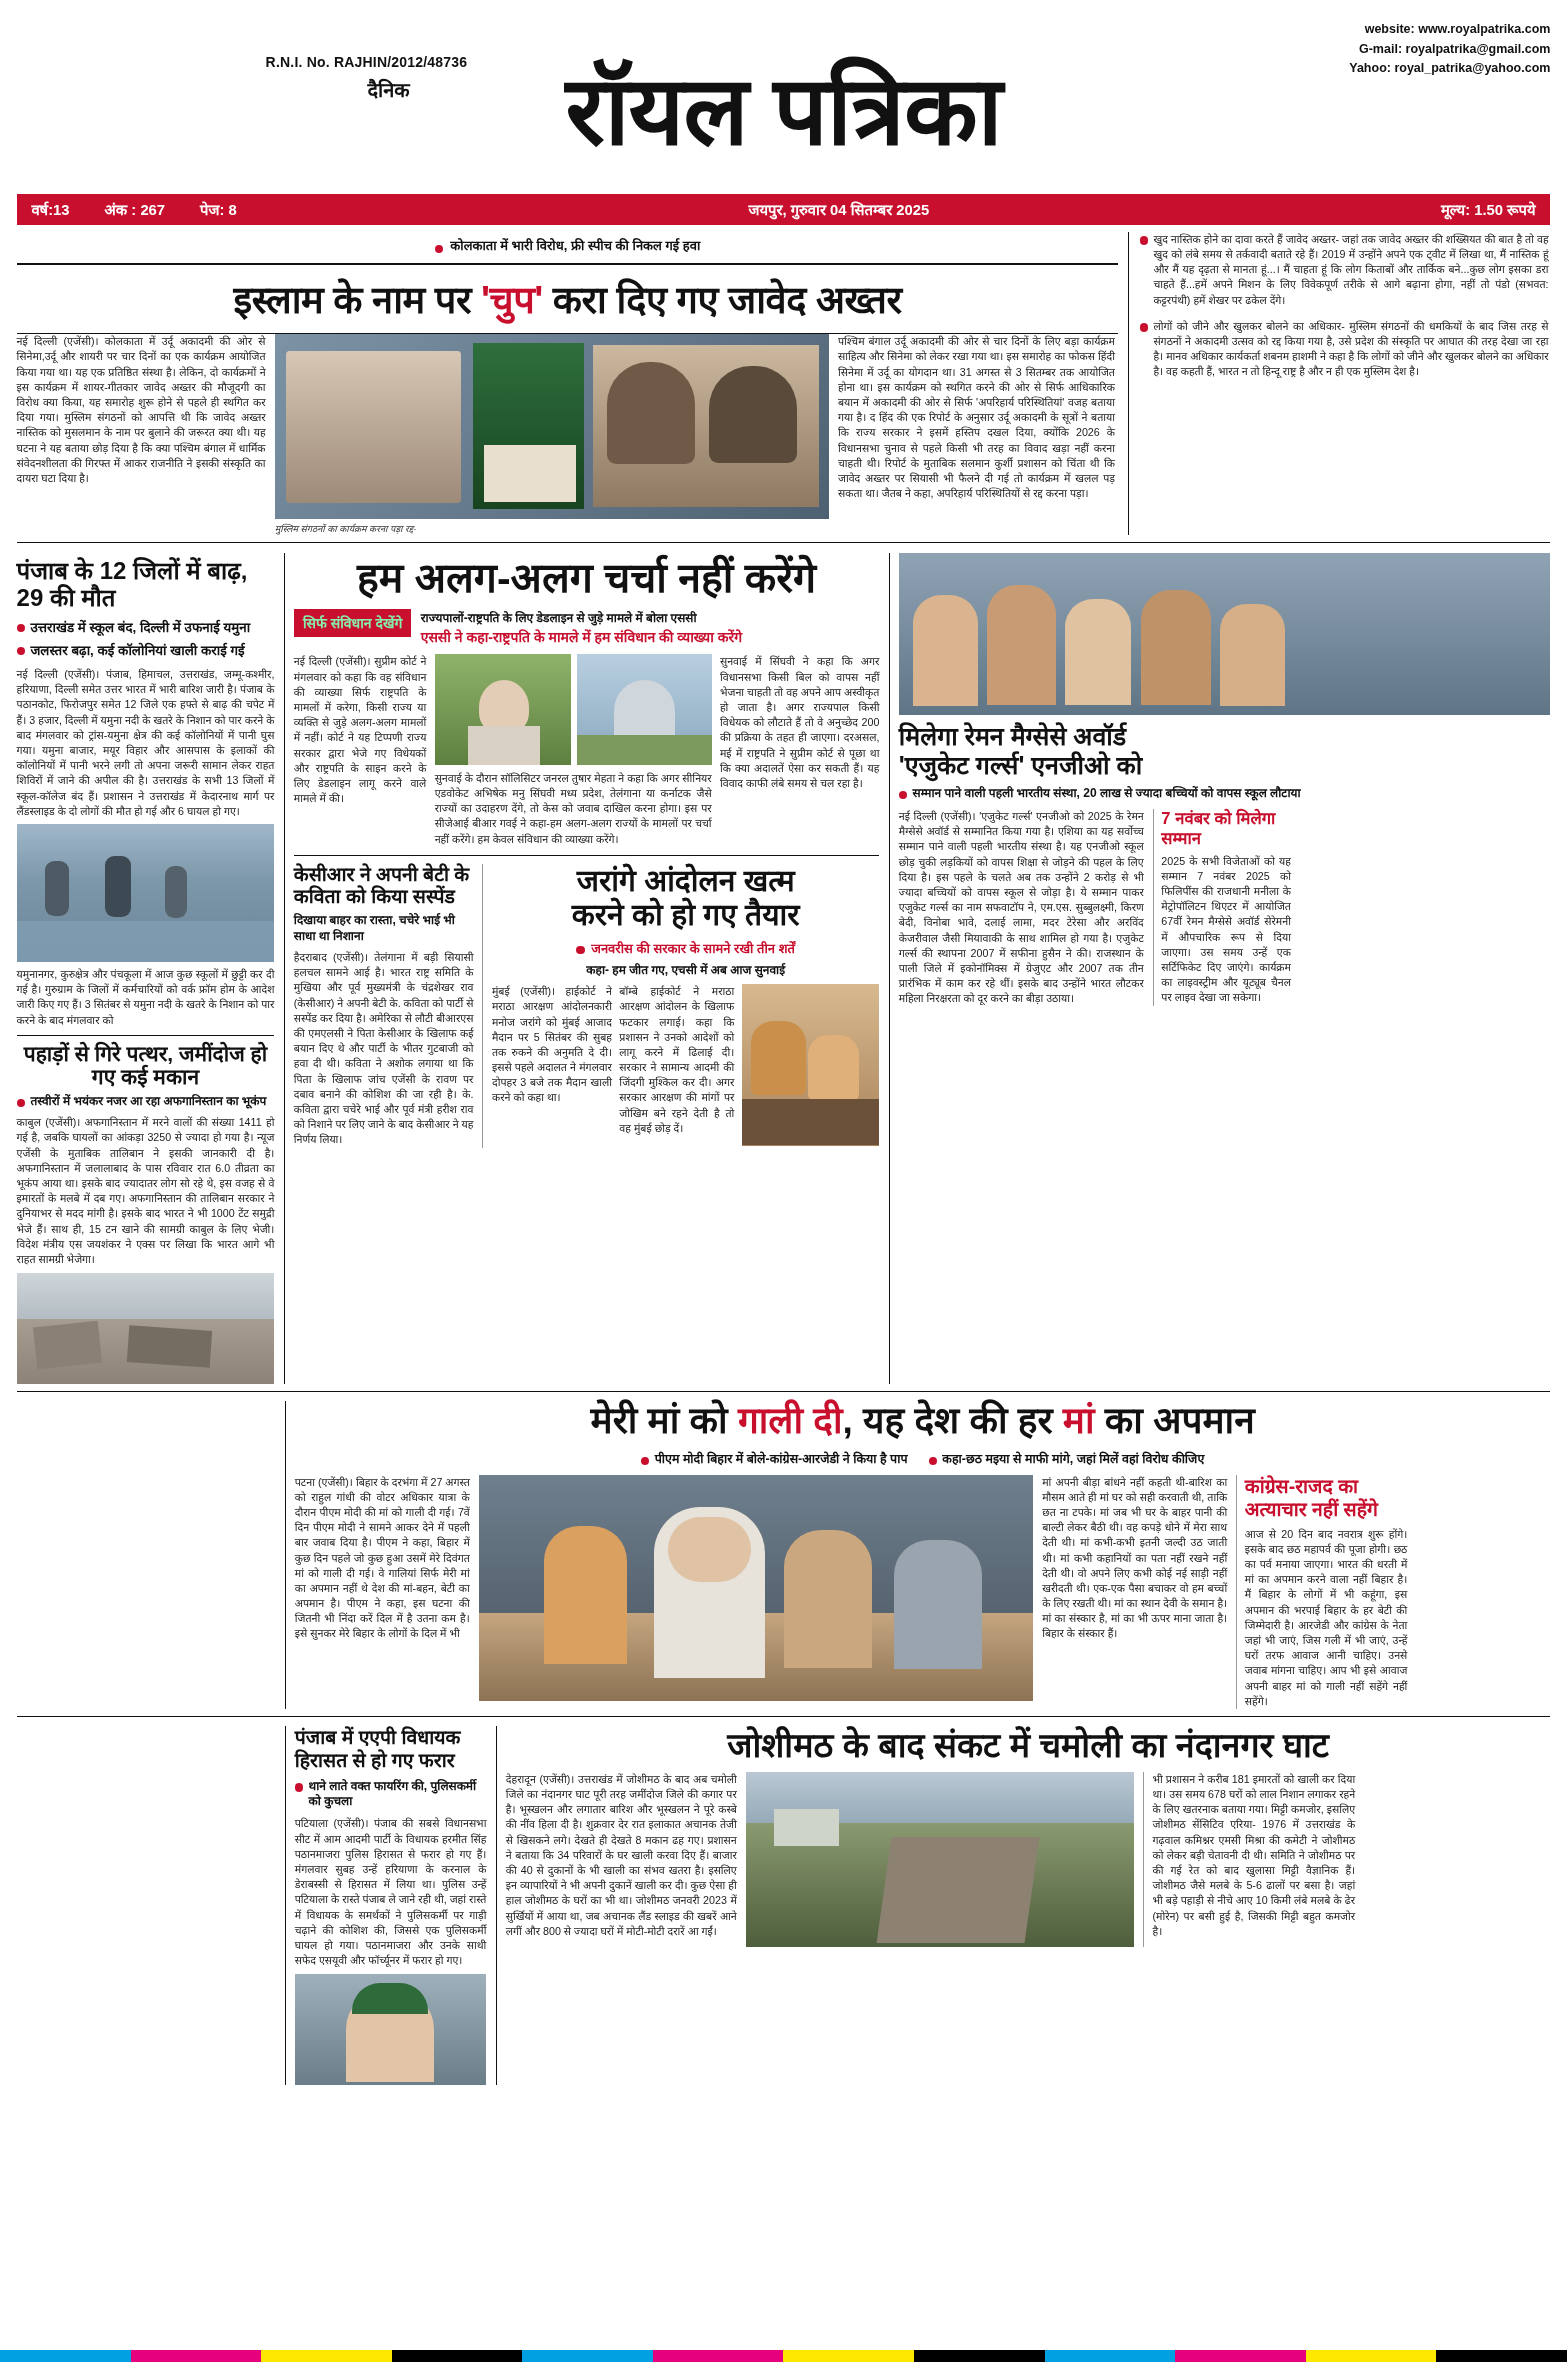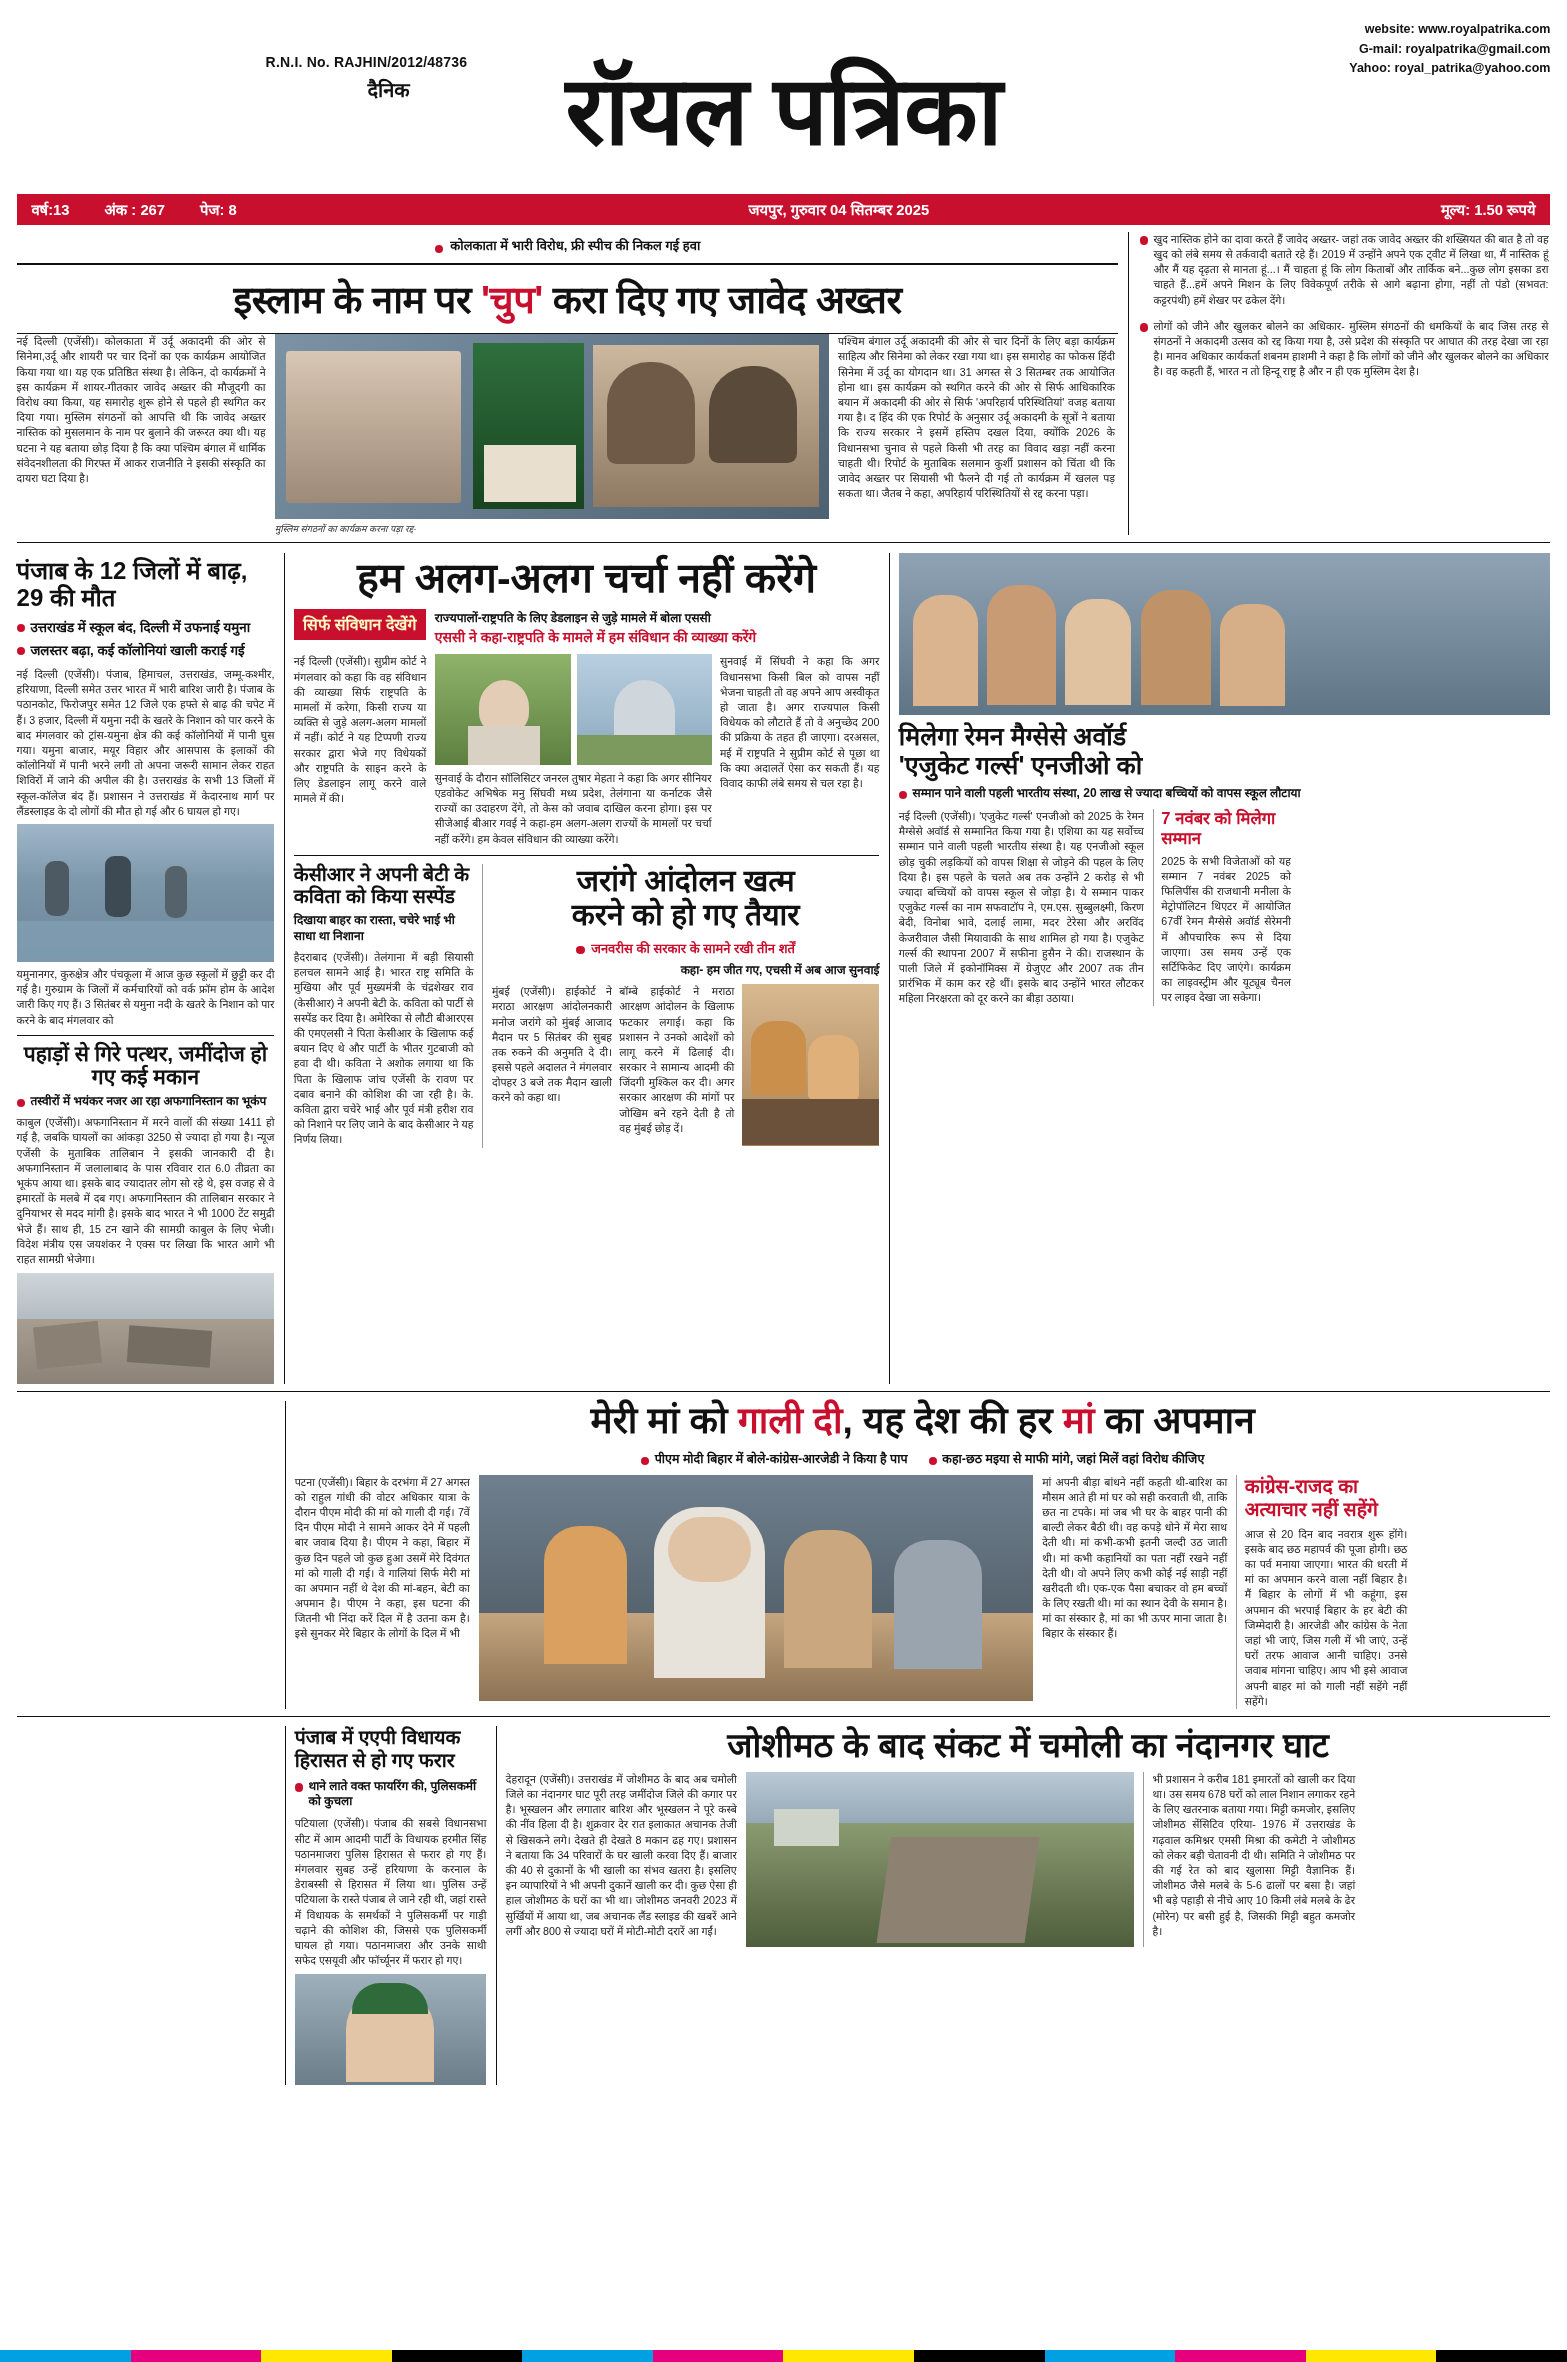--- a/index.html
+++ b/index.html
@@ -61,21 +61,21 @@
   .top-section { display:flex; margin-top:7.4px; }
   .top-left { width:1112px; padding-right:9.2px; border-right:0.9px solid #111; }
   .top-right { width:420px; padding-left:11px; }
 
   .lead-hdl { font-size:38px; text-align:center; font-weight:bold; letter-spacing:-0.5px; }
   .lead-hdl .q { color:#c8102e; }
 
   .sec2 { display:flex; margin-top:9.2px; }
 
   .mid-hdl { font-size:41px; font-weight:bold; text-align:center; line-height:1.1; }
-  .band { background:#c8102e; color:#fef9c3; font-size:16px; font-weight:bold; padding:4.6px 9.2px; }
+  .band { background:#c8102e; color:#86efac; font-size:14px; font-weight:bold; padding:4.6px 9.2px; }
 
   .sec3 { display:flex; margin-top:9.2px; }
 
   .big-red-hdl { font-size:37px; font-weight:bold; text-align:center; line-height:1.1; }
   .big-red-hdl .r { color:#c8102e; }
 
   .sec4 { display:flex; margin-top:9.2px; }
 
   
   .regbar { position:absolute; left:0; bottom:0; width:1567px; height:13px; display:flex; }
@@ -226,21 +226,21 @@
         </div>
         <div style="flex:1;">
           <div class="hdl" style="font-size:30px;text-align:center;line-height:1.12;">
             <div>जरांगे आंदोलन खत्म</div>
             <div>करने को हो गए तैयार</div>
           </div>
           <div style="display:flex;gap:6.5px;align-items:center;margin-top:7.4px;justify-content:center;">
             <span class="dot"></span>
             <span style="font-size:13px;font-weight:bold;color:#c8102e;">जनवरीस की सरकार के सामने रखी तीन शर्तें</span>
           </div>
-          <div style="font-size:12px;font-weight:bold;text-align:right;margin-top:3.7px;">कहा- हम जीत गए, एचसी में अब आज सुनवाई</div>
+          <div style="font-size:12px;font-weight:bold;text-align:center;margin-top:3.7px;">कहा- हम जीत गए, एचसी में अब आज सुनवाई</div>
           <div style="display:flex;gap:7.4px;margin-top:6.5px;">
             <div style="width:120px;" class="body-text">मुंबई (एजेंसी)। हाईकोर्ट ने मराठा आरक्षण आंदोलनकारी मनोज जरांगे को मुंबई आजाद मैदान पर 5 सितंबर की सुबह तक रुकने की अनुमति दे दी। इससे पहले अदालत ने मंगलवार दोपहर 3 बजे तक मैदान खाली करने को कहा था।</div>
             <div style="width:115px;" class="body-text">बॉम्बे हाईकोर्ट ने मराठा आरक्षण आंदोलन के खिलाफ फटकार लगाई। कहा कि प्रशासन ने उनको आदेशों को लागू करने में ढिलाई दी। सरकार ने सामान्य आदमी की जिंदगी मुश्किल कर दी। अगर सरकार आरक्षण की मांगों पर जोखिम बने रहने देती है तो वह मुंबई छोड़ दें।</div>
             <div class="imgph ph-warm" style="flex:1;height:162px;">
               <div style="position:absolute;left:9.2px;top:37px;width:55px;height:74px;background:#c98f4b;border-radius:22px 22px 5.5px 5.5px;"></div>
               <div style="position:absolute;left:66px;top:51px;width:51px;height:65px;background:#e0b07a;border-radius:20px 20px 5.5px 5.5px;"></div>
               <div style="position:absolute;left:0;top:115px;width:100%;height:46px;background:#6b503a;"></div>
             </div>
           </div>
         </div>

